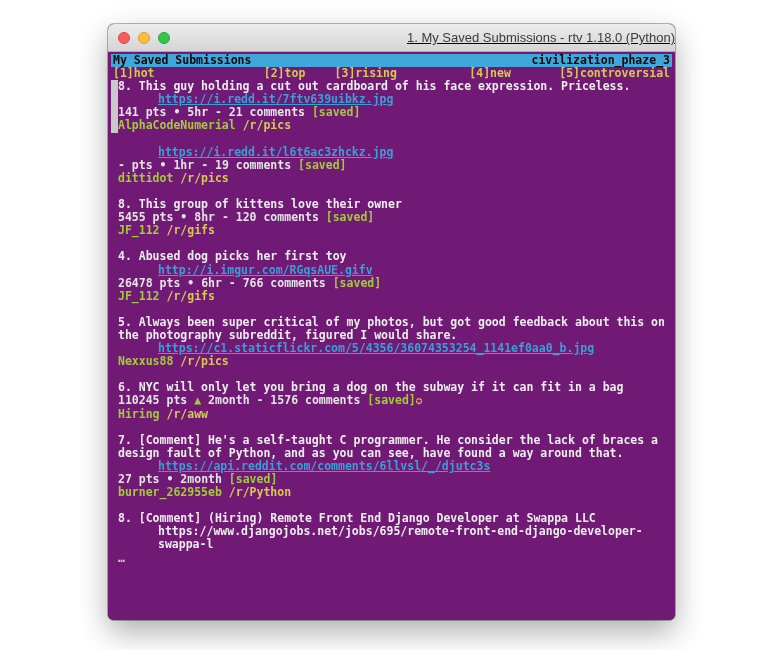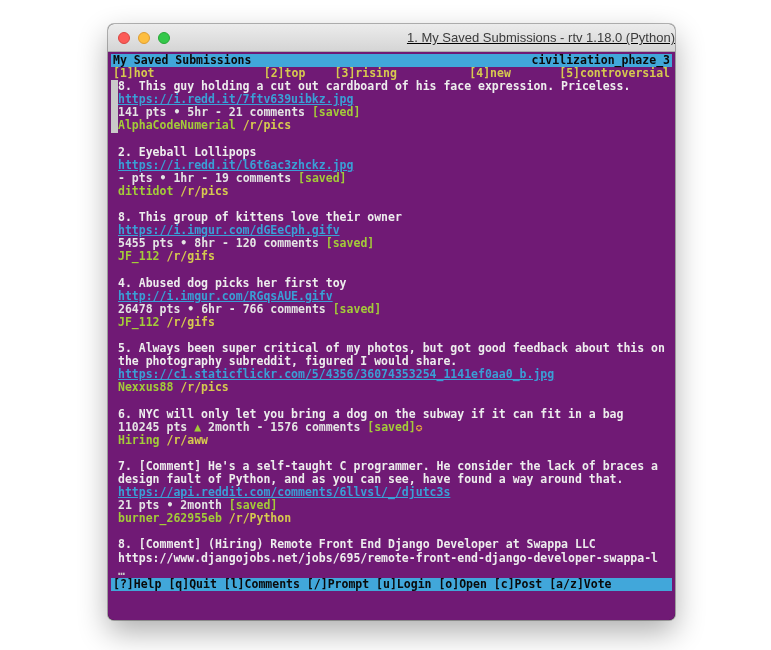--- a/index.html
+++ b/index.html
@@ -79,21 +79,21 @@
   .submission { position: relative; padding-left: 7px; }
   .submission + .submission { margin-top: 13.1px; }
   .cursor-bar {
     position: absolute;
     left: 0; top: 0; bottom: 0;
     width: 7px;
     background: #c9c9c9;
   }
   .line { display: block; }
   .line.title { color: #ededed; }
-  .line.url { color: #3a9fd6; text-decoration: underline; }
+  .line.url { color: #3a9fd6; text-decoration: underline; margin-left: 40px; }
   .line.url.plain { color: #ededed; text-decoration: none; }
   .line.meta { color: #e4e4e4; }
   .sep { color: #e4e4e4; }
   .sep.upvote { color: #a3cb39; }
   .saved { color: #a3cb39; }
   .gilded { color: #e2a83d; }
   .byline .author { color: #a3cb39; }
   .byline .subreddit { color: #d6c94f; }
   .line.truncated { color: #c9c9c9; }
   .footer {
@@ -133,28 +133,26 @@
 
     <div class="list">
         <div class="submission selected">
           <span class="cursor-bar"></span>
           <div class="line title">8. This guy holding a cut out cardboard of his face expression. Priceless.</div>
           <div class="line url">https://i.redd.it/7ftv639uibkz.jpg</div>
           <div class="line meta"><span class="pts">141 pts</span> <span class="sep">•</span> <span class="detail">5hr - 21 comments</span> <span class="saved">[saved]</span></div>
           <div class="line byline"><span class="author">AlphaCodeNumerial</span> <span class="subreddit">/r/pics</span></div>
         </div>
         <div class="submission">
-          <div class="line title">2. Eyeball Lollipops</div>
           <div class="line url">https://i.redd.it/l6t6ac3zhckz.jpg</div>
           <div class="line meta"><span class="pts">- pts</span> <span class="sep">•</span> <span class="detail">1hr - 19 comments</span> <span class="saved">[saved]</span></div>
           <div class="line byline"><span class="author">dittidot</span> <span class="subreddit">/r/pics</span></div>
         </div>
         <div class="submission">
           <div class="line title">8. This group of kittens love their owner</div>
-          <div class="line url">https://i.imgur.com/dGEeCph.gifv</div>
           <div class="line meta"><span class="pts">5455 pts</span> <span class="sep">•</span> <span class="detail">8hr - 120 comments</span> <span class="saved">[saved]</span></div>
           <div class="line byline"><span class="author">JF_112</span> <span class="subreddit">/r/gifs</span></div>
         </div>
         <div class="submission">
           <div class="line title">4. Abused dog picks her first toy</div>
           <div class="line url">http://i.imgur.com/RGqsAUE.gifv</div>
           <div class="line meta"><span class="pts">26478 pts</span> <span class="sep">•</span> <span class="detail">6hr - 766 comments</span> <span class="saved">[saved]</span></div>
           <div class="line byline"><span class="author">JF_112</span> <span class="subreddit">/r/gifs</span></div>
         </div>
         <div class="submission">
@@ -163,25 +161,24 @@
           <div class="line byline"><span class="author">Nexxus88</span> <span class="subreddit">/r/pics</span></div>
         </div>
         <div class="submission">
           <div class="line title">6. NYC will only let you bring a dog on the subway if it can fit in a bag</div>
           <div class="line meta"><span class="pts">110245 pts</span> <span class="sep upvote">▲</span> <span class="detail">2month - 1576 comments</span> <span class="saved">[saved]</span><span class="gilded">✪</span></div>
           <div class="line byline"><span class="author">Hiring</span> <span class="subreddit">/r/aww</span></div>
         </div>
         <div class="submission">
           <div class="line title">7. [Comment] He's a self-taught C programmer. He consider the lack of braces a design fault of Python, and as you can see, have found a way around that.</div>
           <div class="line url">https://api.reddit.com/comments/6llvsl/_/djutc3s</div>
-          <div class="line meta"><span class="pts">21 pts</span> <span class="sep">•</span> <span class="detail">2month</span> <span class="saved">[saved]</span></div>
+          <div class="line meta"><span class="pts">27 pts</span> <span class="sep">•</span> <span class="detail">2month</span> <span class="saved">[saved]</span></div>
           <div class="line byline"><span class="author">burner_262955eb</span> <span class="subreddit">/r/Python</span></div>
         </div>
         <div class="submission">
           <div class="line title">8. [Comment] (Hiring) Remote Front End Django Developer at Swappa LLC</div>
           <div class="line url plain">https://www.djangojobs.net/jobs/695/remote-front-end-django-developer-swappa-l</div>
           <div class="line truncated">…</div>
         </div>
       </div>
 
-    <div class="footer">[?]Help [q]Quit [l]Comments [/]Prompt [u]Login [o]Open [c]Post [a/z]Vote</div>
   </div>
 </div>
 
 </body></html>

